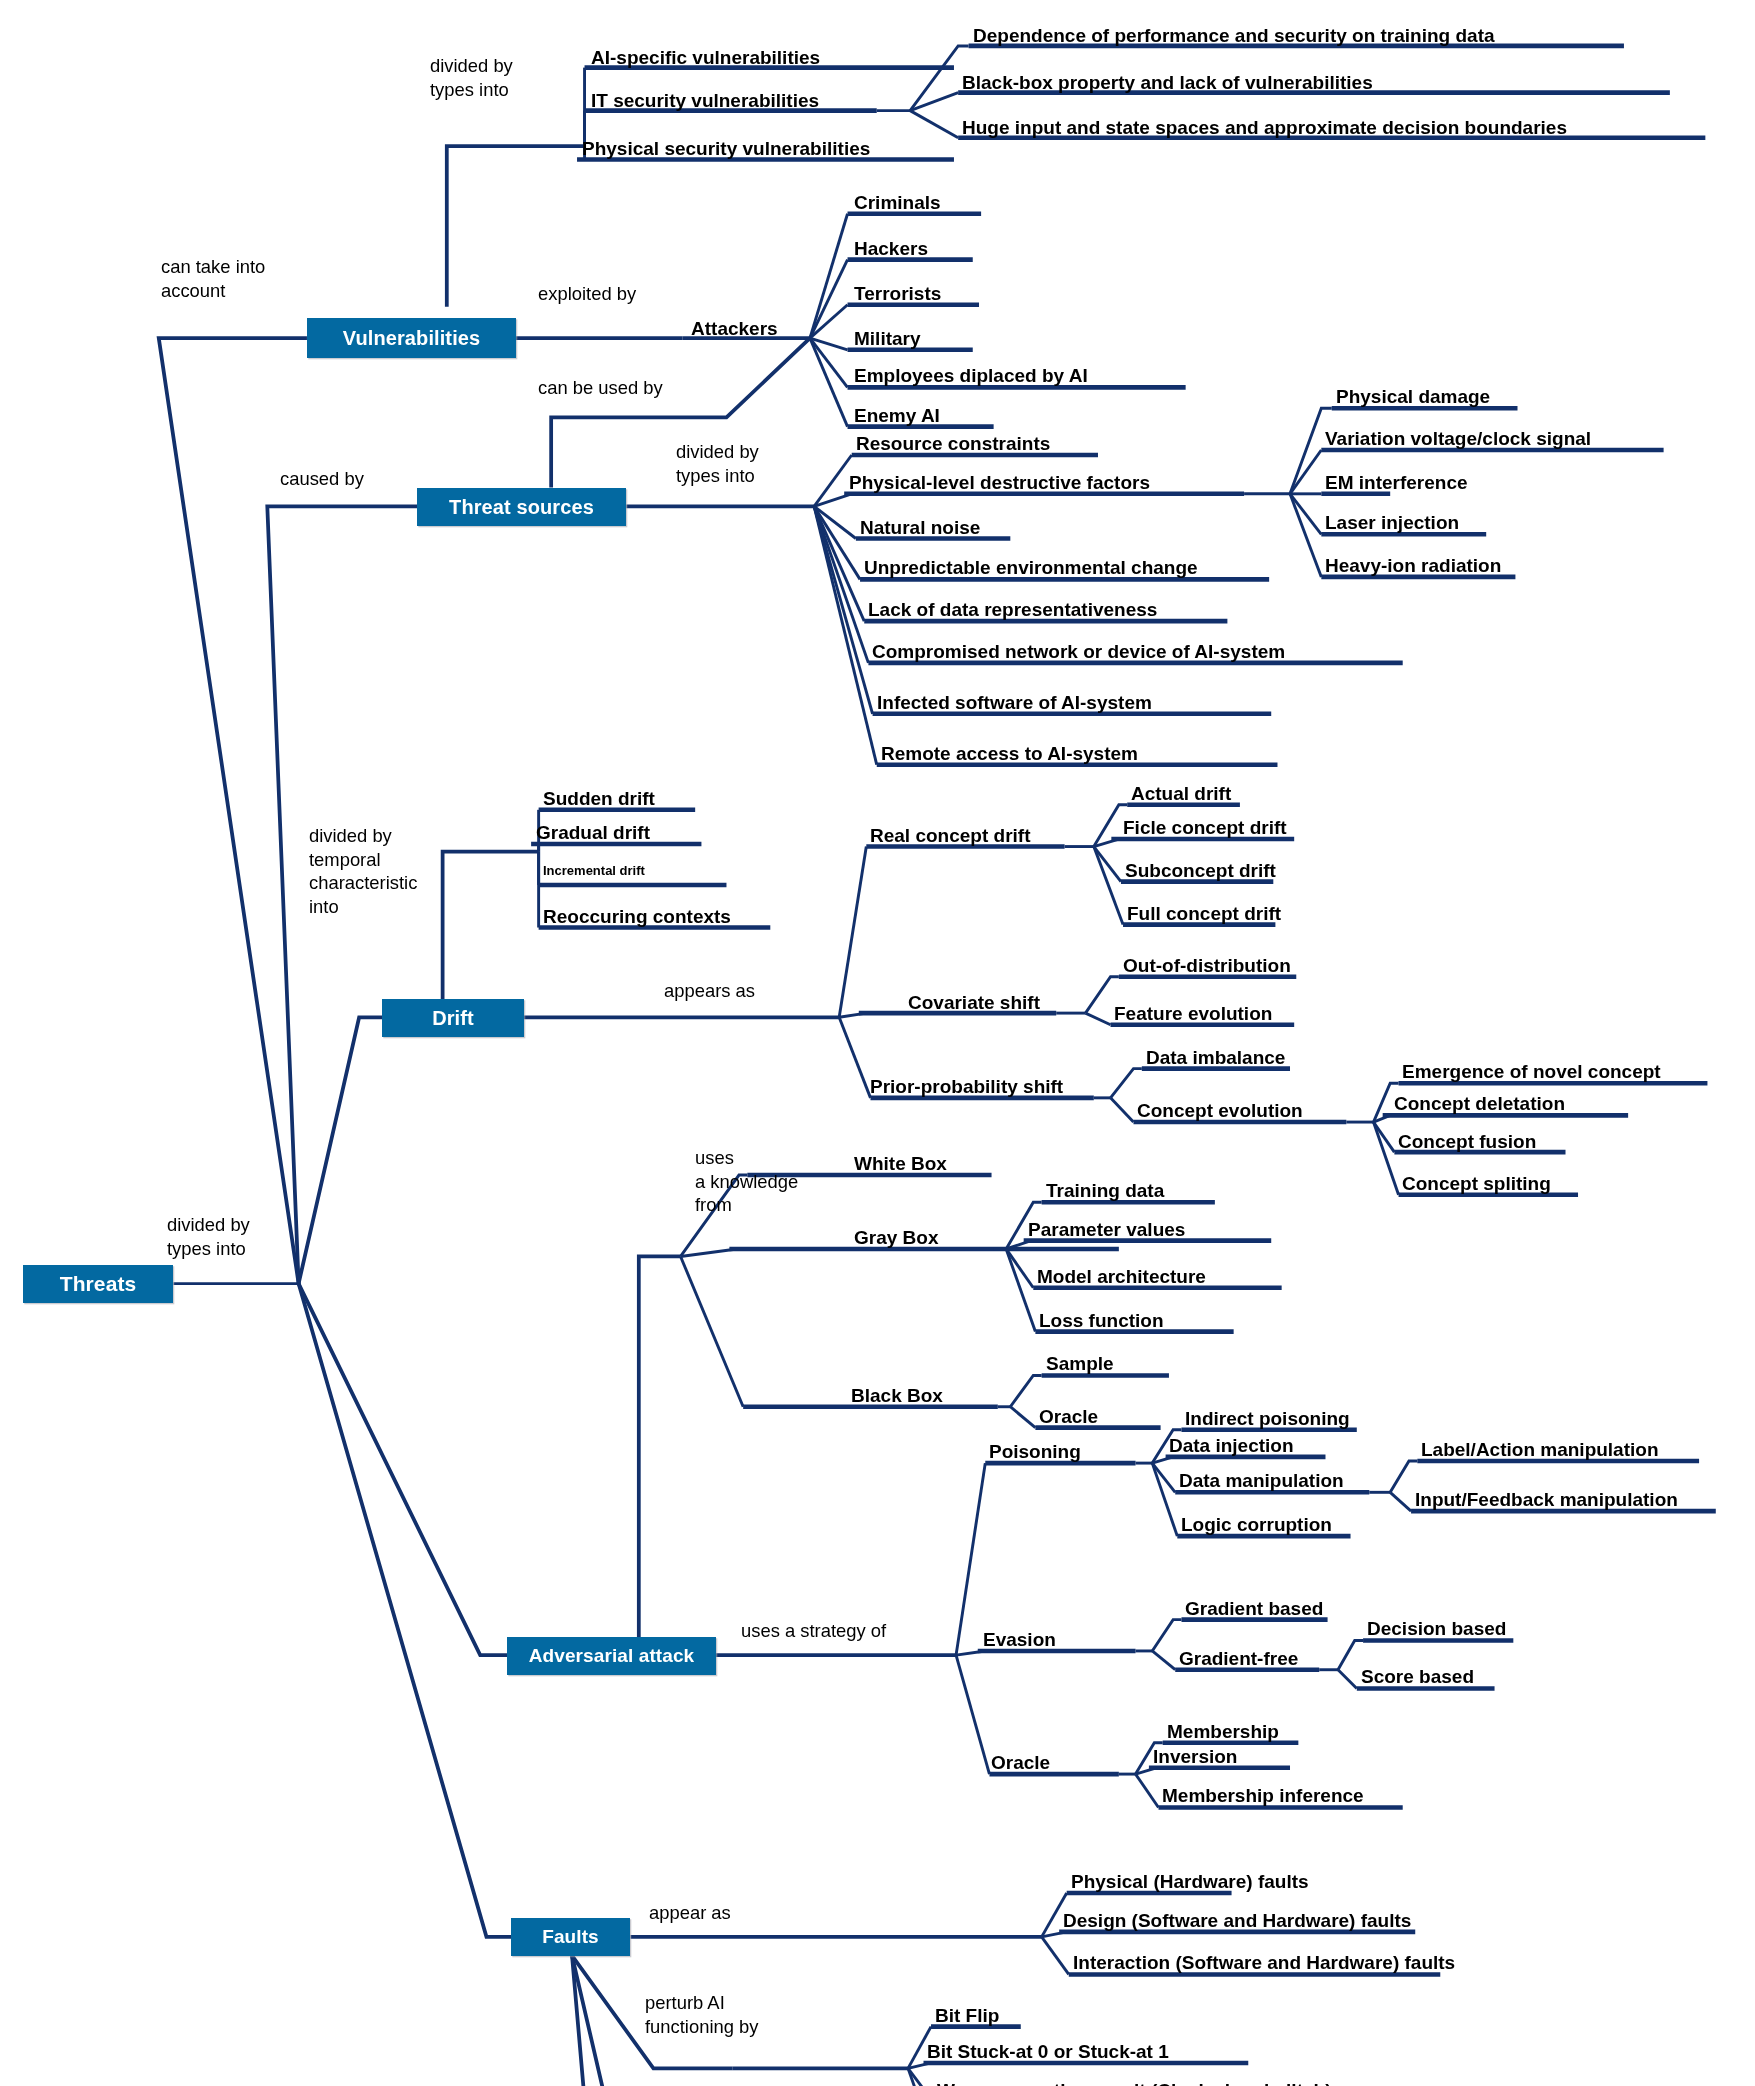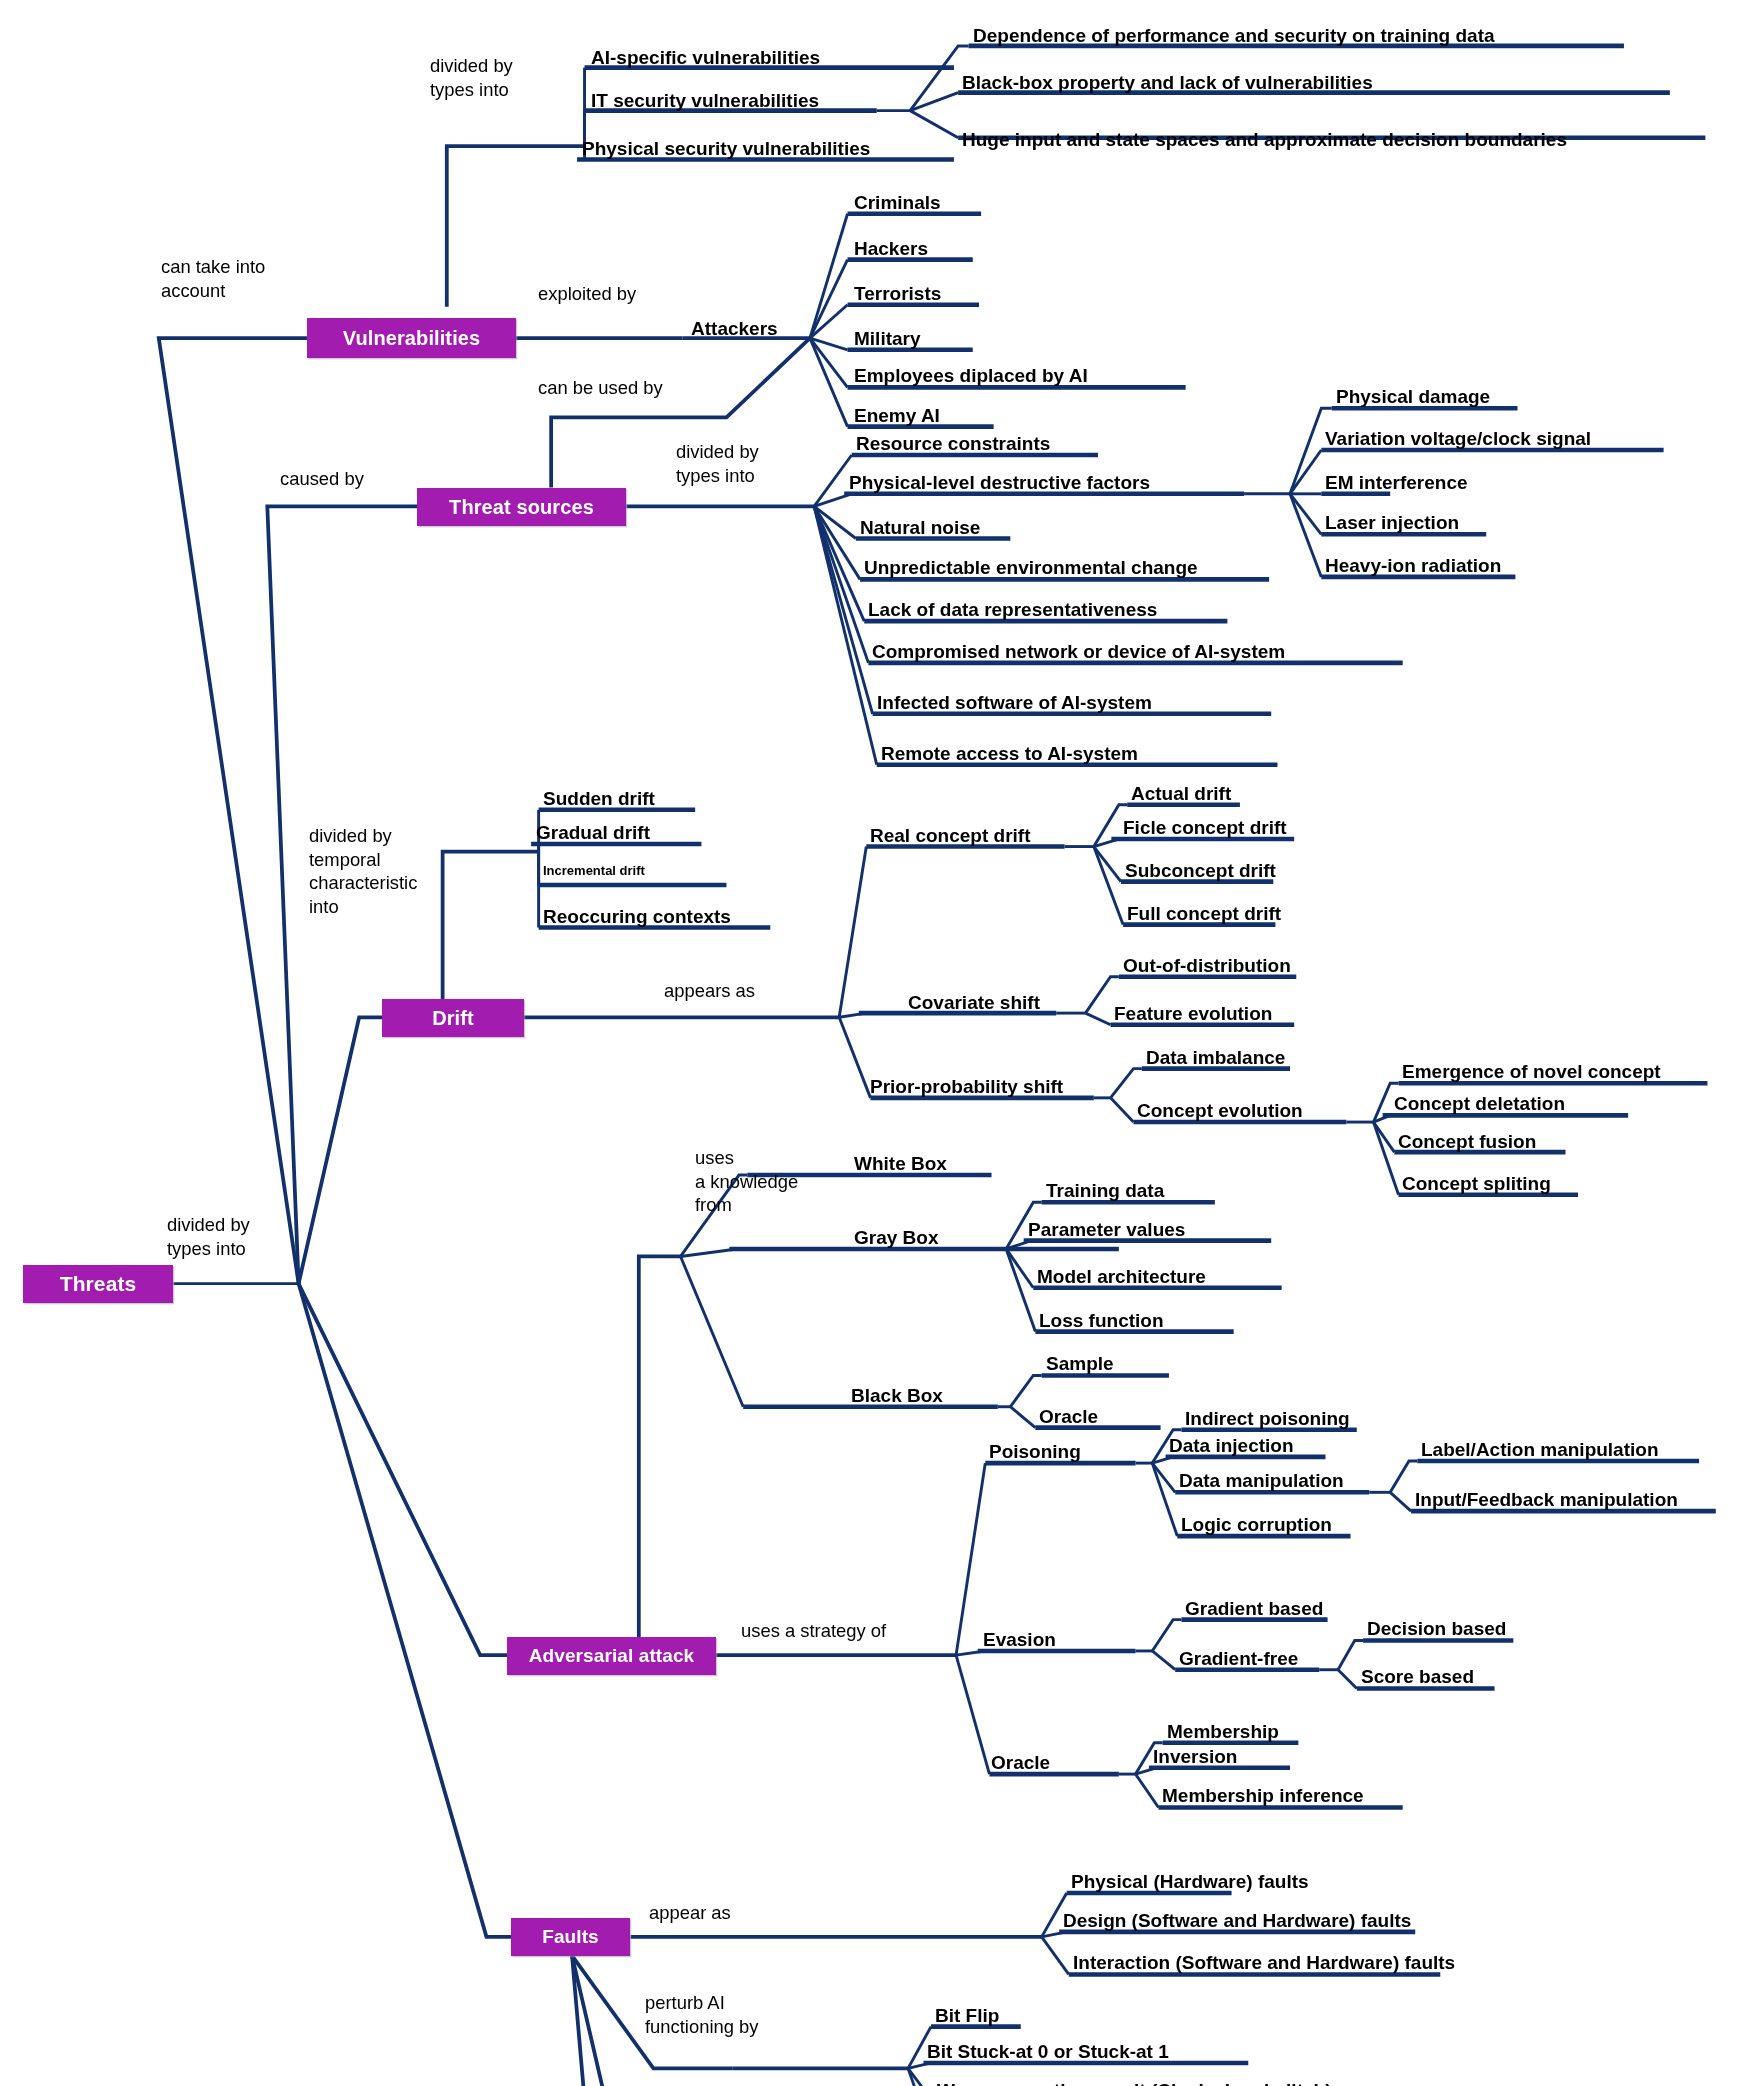--- a/index.html
+++ b/index.html
@@ -1,19 +1,19 @@
 <!DOCTYPE html>
 <html style="font-size:6.7px"><head>
 <meta charset="utf-8">
 <style>
   html,body{margin:0;padding:0;background:#ffffff;}
   #root{position:relative;width:1756px;height:2318px;background:#fff;
         font-family:"Liberation Sans", sans-serif;overflow:hidden;}
   svg.wires{position:absolute;left:0;top:0;width:1756px;height:2318px;}
-  .node{position:absolute;background:#a21caf;color:#ffffff;
+  .node{position:absolute;background:#0369a1;color:#ffffff;
         font-weight:700;display:flex;align-items:center;justify-content:center;
         box-shadow:1.3px 1.3px 0 rgba(160,160,170,.55);letter-spacing:0.1px;}
   .leaf{position:absolute;color:#000;font-weight:700;white-space:nowrap;
         line-height:1;}
   .rel{position:absolute;color:#000;font-weight:400;white-space:pre-line;
         line-height:1.28;}
 </style>
 </head>
 <body>
 
@@ -304,21 +304,21 @@
   <div class="rel" style="left:649px;top:1901px;font-size:18.4px;">appear as</div>
   <div class="rel" style="left:645px;top:1991px;font-size:18.4px;">perturb AI
 functioning by</div>
 
   <div class="leaf" style="left:591px;top:48px;font-size:19px;">AI-specific vulnerabilities</div>
   <div class="leaf" style="left:591px;top:91px;font-size:19px;">IT security vulnerabilities</div>
   <div class="leaf" style="left:582px;top:139px;font-size:19px;">Physical security vulnerabilities</div>
 
   <div class="leaf" style="left:973px;top:26px;font-size:19px;">Dependence of performance and security on training data</div>
   <div class="leaf" style="left:962px;top:73px;font-size:19px;">Black-box property and lack of vulnerabilities</div>
-  <div class="leaf" style="left:962px;top:118px;font-size:19px;margin-top:12px;">Huge input and state spaces and approximate decision boundaries</div>
+  <div class="leaf" style="left:962px;top:118px;font-size:19px;">Huge input and state spaces and approximate decision boundaries</div>
 
   <div class="leaf" style="left:691px;top:319px;font-size:19px;">Attackers</div>
   <div class="leaf" style="left:854px;top:193px;font-size:19px;">Criminals</div>
   <div class="leaf" style="left:854px;top:239px;font-size:19px;">Hackers</div>
   <div class="leaf" style="left:854px;top:284px;font-size:19px;">Terrorists</div>
   <div class="leaf" style="left:854px;top:329px;font-size:19px;">Military</div>
   <div class="leaf" style="left:854px;top:366px;font-size:19px;">Employees diplaced by AI</div>
   <div class="leaf" style="left:854px;top:406px;font-size:19px;">Enemy AI</div>
 
   <div class="leaf" style="left:856px;top:434px;font-size:19px;">Resource constraints</div>

